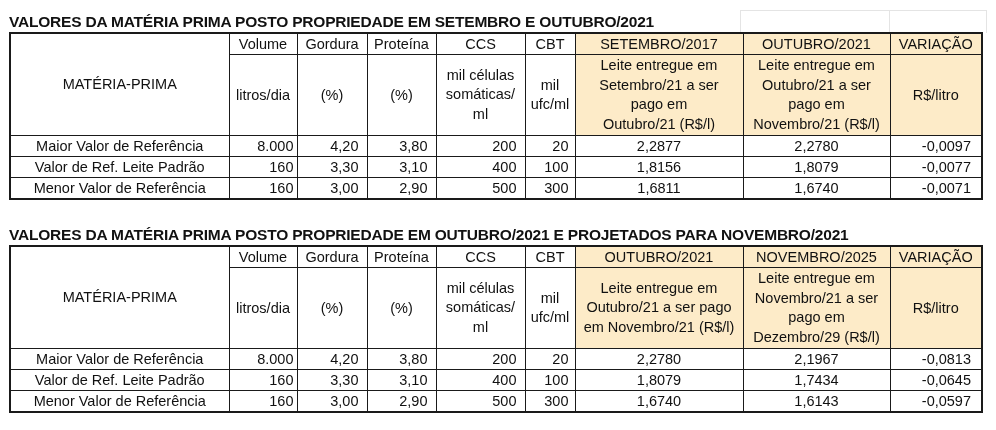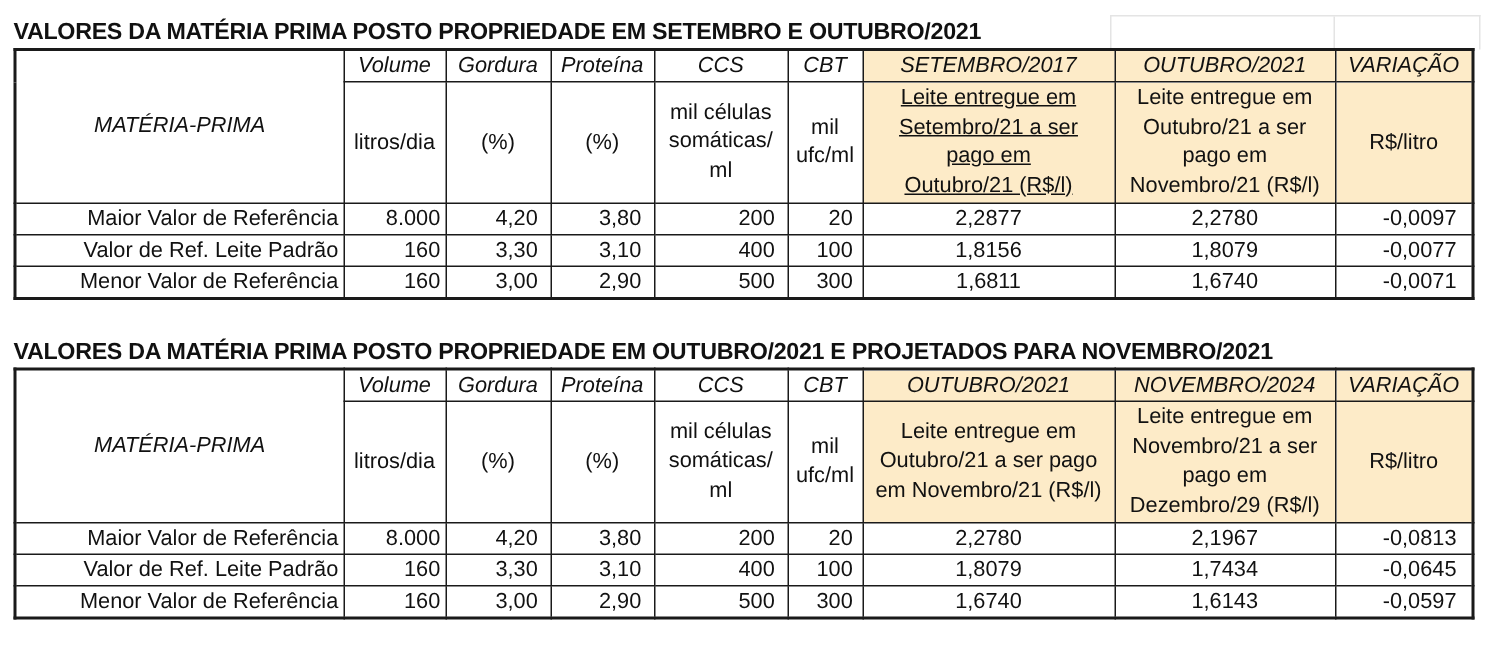--- a/index.html
+++ b/index.html
@@ -7,24 +7,24 @@
          font-family:"Liberation Sans", sans-serif; color:#111; }
   .grid-bg { position:absolute; left:740px; top:10px; width:245px; height:22px;
              border-left:1px solid #e4e4e4; border-right:1px solid #e4e4e4; border-top:1px solid #e4e4e4; }
   .grid-bg .mid { position:absolute; left:148px; top:0; bottom:0; border-left:1px solid #e4e4e4; }
   .block { position:absolute; left:9px; width:972px; }
   .title { position:absolute; left:0; font-weight:bold; font-size:15.5px; letter-spacing:-0.2px; white-space:nowrap; line-height:20px;text-align:right; }
   table { position:absolute; left:0; border-collapse:collapse; table-layout:fixed; font-size:14.5px; }
   td { border:1px solid #1a1a1a; padding:0 3px; line-height:19px; overflow:hidden; white-space:nowrap; }
   td.c { text-align:center; }
   td.r { text-align:right; }
-  td.l { text-align:right;margin-top:12px; }
+  td.l { text-align:center;margin-top:12px; }
   td.wrap { white-space:normal; line-height:19.5px; }
   td.hl { background:#fdebc8; }
-  tr.h1 td { height:20px;font-style:italic; }
+  tr.h1 td { height:20px; }
   tr.h2 td { height:80px; }
   tr.d td { height:20px; }
   .outer { border:2px solid #1a1a1a; }
 </style>
 </head>
 <body>
 
 <div class="grid-bg">
     <div class="mid"></div>
   </div>
@@ -54,21 +54,21 @@
       <td class="c hl">SETEMBRO/2017</td>
       <td class="c hl">OUTUBRO/2021</td>
       <td class="c hl">VARIAÇÃO</td>
     </tr>
     <tr class="h2">
       <td class="c">litros/dia</td>
       <td class="c">(%)</td>
       <td class="c">(%)</td>
       <td class="c wrap" style="padding:0 5px;">mil células somáticas/ ml</td>
       <td class="c wrap" style="padding:0 1px;">mil ufc/ml</td>
-      <td class="c wrap hl" style="padding:0 20px;text-decoration:underline;">Leite entregue em Setembro/21 a ser pago em Outubro/21 (R$/l)</td>
+      <td class="c wrap hl" style="padding:0 20px;">Leite entregue em Setembro/21 a ser pago em Outubro/21 (R$/l)</td>
       <td class="c wrap hl" style="padding:0 2px;">Leite entregue em Outubro/21 a ser pago em Novembro/21 (R$/l)</td>
       <td class="c hl">R$/litro</td>
     </tr>
     <tr class="d">
       <td class="l">Maior Valor de Referência</td>
       <td class="r">8.000</td>
       <td class="r" style="padding-right:8px;">4,20</td>
       <td class="r" style="padding-right:8px;">3,80</td>
       <td class="r" style="padding-right:8px;">200</td>
       <td class="r" style="padding-right:6px;">20</td>
@@ -118,21 +118,21 @@
     </colgroup>
     <tbody>
         <tr class="h1">
       <td class="c" rowspan="2">MATÉRIA-PRIMA</td>
       <td class="c">Volume</td>
       <td class="c">Gordura</td>
       <td class="c">Proteína</td>
       <td class="c">CCS</td>
       <td class="c">CBT</td>
       <td class="c hl">OUTUBRO/2021</td>
-      <td class="c hl">NOVEMBRO/2024</td>
+      <td class="c hl">NOVEMBRO/2025</td>
       <td class="c hl">VARIAÇÃO</td>
     </tr>
     <tr class="h2">
       <td class="c">litros/dia</td>
       <td class="c">(%)</td>
       <td class="c">(%)</td>
       <td class="c wrap" style="padding:0 5px;">mil células somáticas/ ml</td>
       <td class="c wrap" style="padding:0 1px;">mil ufc/ml</td>
       <td class="c wrap hl" style="padding:0 1px;">Leite entregue em Outubro/21 a ser pago em Novembro/21 (R$/l)</td>
       <td class="c wrap hl" style="padding:0 2px;">Leite entregue em Novembro/21 a ser pago em Dezembro/29 (R$/l)</td>

